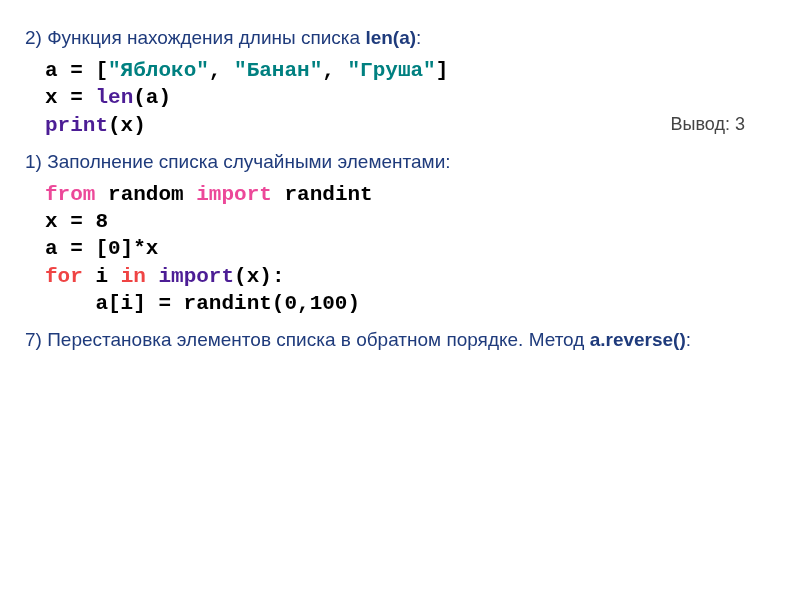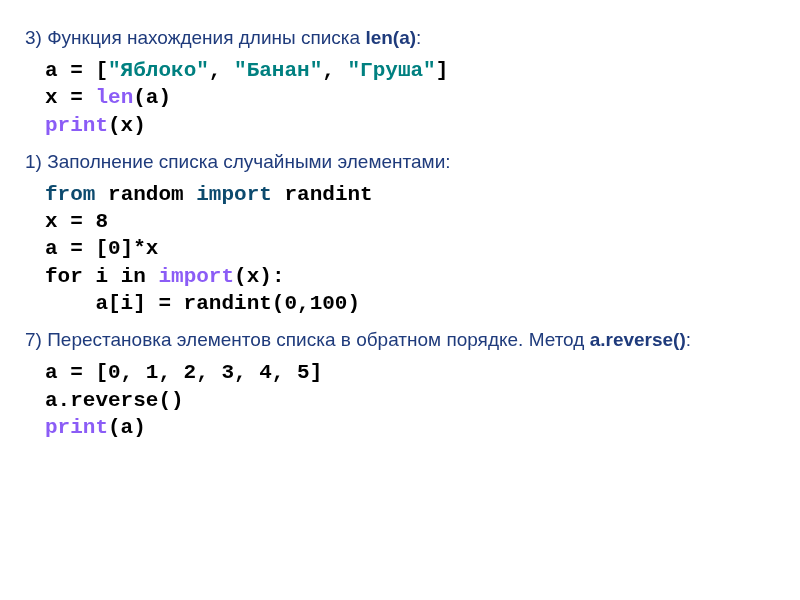--- a/index.html
+++ b/index.html
@@ -22,57 +22,55 @@
     }
     .code-block {
       margin-left: 20px;
       font-family: 'Courier New', monospace;
       font-size: 21px;
       font-weight: bold;
       line-height: 1.3;
       color: #000;
       white-space: pre;
     }
-    .kw-dark { color: #0c4a6e; }
-    .kw-blue { color: #000000; }
-    .fn-orange { color: #8b5cf6; }
+    .kw-dark { color: #ec4899; }
+    .kw-blue { color: #ef4444; }
+    .fn-orange { color: #4c1d95; }
     .str { color: #008080; }
     .row {
       display: flex;
       justify-content: space-between;
       align-items: flex-start;
     }
     .row .code-block { flex: 1; }
     .row .output-inline {
       color: #444;
       font-size: 18px;
       padding-right: 30px;
       align-self: flex-end;
       margin-bottom: 4px;
     }
   </style>
 </head>
 <body>
 
 <div class="heading">
-  <span>3) Функция нахождения длины списка </span><span class="func-name">len(a)</span><span>:</span>
+  <span>2) Функция нахождения длины списка </span><span class="func-name">len(a)</span><span>:</span>
 </div>
 <div class="row">
 <div class="code-block"><span>a = [</span><span class="str">"Яблоко"</span><span>, </span><span class="str">"Банан"</span><span>, </span><span class="str">"Груша"</span><span>]</span>
 <span>x = </span><span class="fn-orange">len</span><span>(a)</span>
 <span class="fn-orange">print</span><span>(x)</span></div>
+<div class="output-inline">Вывод: 3</div>
 </div>
 
 <div class="heading">1) Заполнение списка случайными элементами:</div>
 <div class="code-block"><span class="kw-dark">from</span><span> random </span><span class="kw-dark">import</span><span> randint</span>
 <span>x = 8</span>
 <span>a = [0]*x</span>
 <span class="kw-blue">for</span><span> i </span><span class="kw-blue">in</span><span> </span><span class="fn-orange">import</span><span>(x):</span>
 <span>    a[i] = randint(0,100)</span></div>
 
 <div class="heading">
   <span>7) Перестановка элементов списка в обратном порядке. Метод </span><span class="func-name">a.reverse()</span><span>:</span>
 </div>
 <div class="row">
-<div class="code-block"><span>a = [0, 1, 2, 3, 4, 5]</span>
-<span>a.reverse()</span>
-<span class="fn-orange">print</span><span>(a)</span></div>
 </div>
 
 </body></html>

